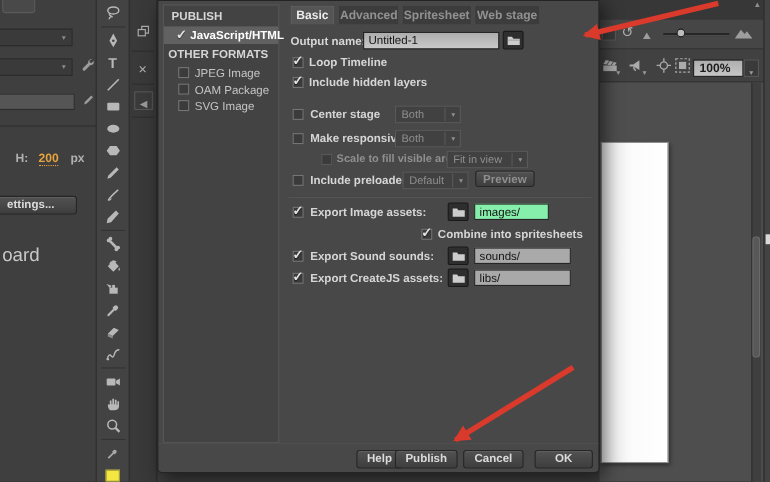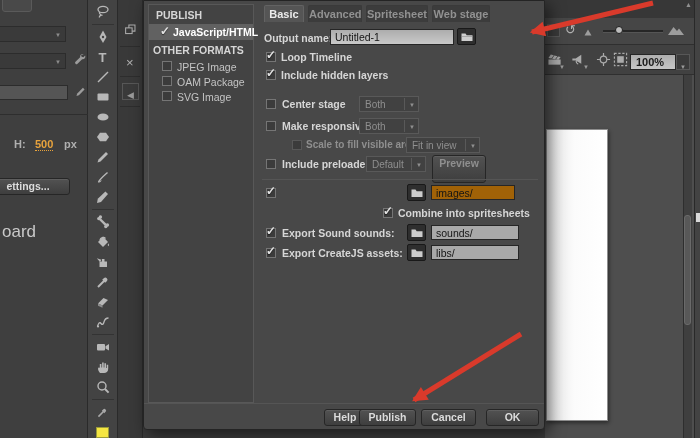--- a/index.html
+++ b/index.html
@@ -110,21 +110,21 @@
     </div>
     <div class="abs prop-input" style="left:-4px;top:85px;width:72px;height:15px;"></div>
     <div class="abs" style="left:74px;top:84px;">
       <svg width="13" height="13" viewBox="0 0 16 16">
           <path d="M3 13.5 l1 -3 L11 3.5 l2 2 -7 7 z" fill="#9c9c9c"></path>
         </svg>
     </div>
     <div class="abs" style="left:0;top:114px;width:88px;height:1px;background:#2e2e2e;"></div>
 
     <span class="abs dimlbl" style="left:14px;top:138px;">H:</span>
-    <span class="abs hotval" style="left:35px;top:138px;font-size:11px;">500</span>
+    <span class="abs hotval" style="left:35px;top:138px;font-size:11px;">200</span>
     <span class="abs dimlbl" style="left:64px;top:138px;">px</span>
 
     <div class="abs btn" style="left:-14px;top:178px;width:84px;height:17px;">ettings...</div>
     <span class="abs" style="left:2px;top:222px;font-size:17px;color:#c9c9c9;">oard</span>
   </div>
 
   <div id="tools" class="abs">
     <div class="tool">
       <svg width="16" height="16" viewBox="0 0 16 16" stroke="#b8b8b8" fill="none" stroke-width="1.3">
           <ellipse cx="8" cy="5.5" rx="5" ry="3.2"></ellipse>
@@ -384,32 +384,33 @@
       <span class="dd-caret">▼</span>
     </div>
 
     <span class="abs cb" style="left:122px;top:158px;"></span>
     <span class="abs lbl" style="left:138px;top:157px;">Include preloader</span>
     <div class="abs dd" style="left:222px;top:155px;width:60px;">
       <span class="ddv">Default</span>
       <span class="dd-sep"></span>
       <span class="dd-caret">▼</span>
     </div>
-    <div class="abs btn dim" style="left:288px;top:154px;width:54px;height:28px;">Preview</div>
+    <div class="abs btn dim" style="left:288px;top:154px;width:54px;height:15px;">Preview</div>
 
     <div class="abs hr2" style="left:118px;top:178px;width:276px;"></div>
 
     <span class="abs cb" style="left:122px;top:187px;"></span>
     <span class="abs check" style="left:122px;top:184px;">✓</span>
+    <span class="abs lbl" style="left:138px;top:186px;">Export Image assets:</span>
     <div class="abs folder-btn" style="left:263px;top:183px;width:19px;height:17px;">
       <svg width="12" height="10" viewBox="0 0 12 10">
           <path d="M0.5 1.5 h4 l1.2 1.7 H11.5 v5.8 H0.5 z" fill="#cdcdcd"></path>
         </svg>
     </div>
-    <input class="abs input-light" style="left: 287px; top: 184px; width: 84px; height: 15px; background: #a16207;" value="images/">
+    <input class="abs input-light" style="left: 287px; top: 184px; width: 68px; height: 15px; background: #86efac;" value="images/">
 
     <span class="abs cb" style="left:239px;top:207px;"></span>
     <span class="abs check" style="left:239px;top:204px;">✓</span>
     <span class="abs lbl" style="left:254px;top:206px;">Combine into spritesheets</span>
 
     <span class="abs cb" style="left:122px;top:227px;"></span>
     <span class="abs check" style="left:122px;top:224px;">✓</span>
     <span class="abs lbl" style="left:138px;top:226px;">Export Sound sounds:</span>
     <div class="abs folder-btn" style="left:263px;top:223px;width:19px;height:17px;">
       <svg width="12" height="10" viewBox="0 0 12 10">

